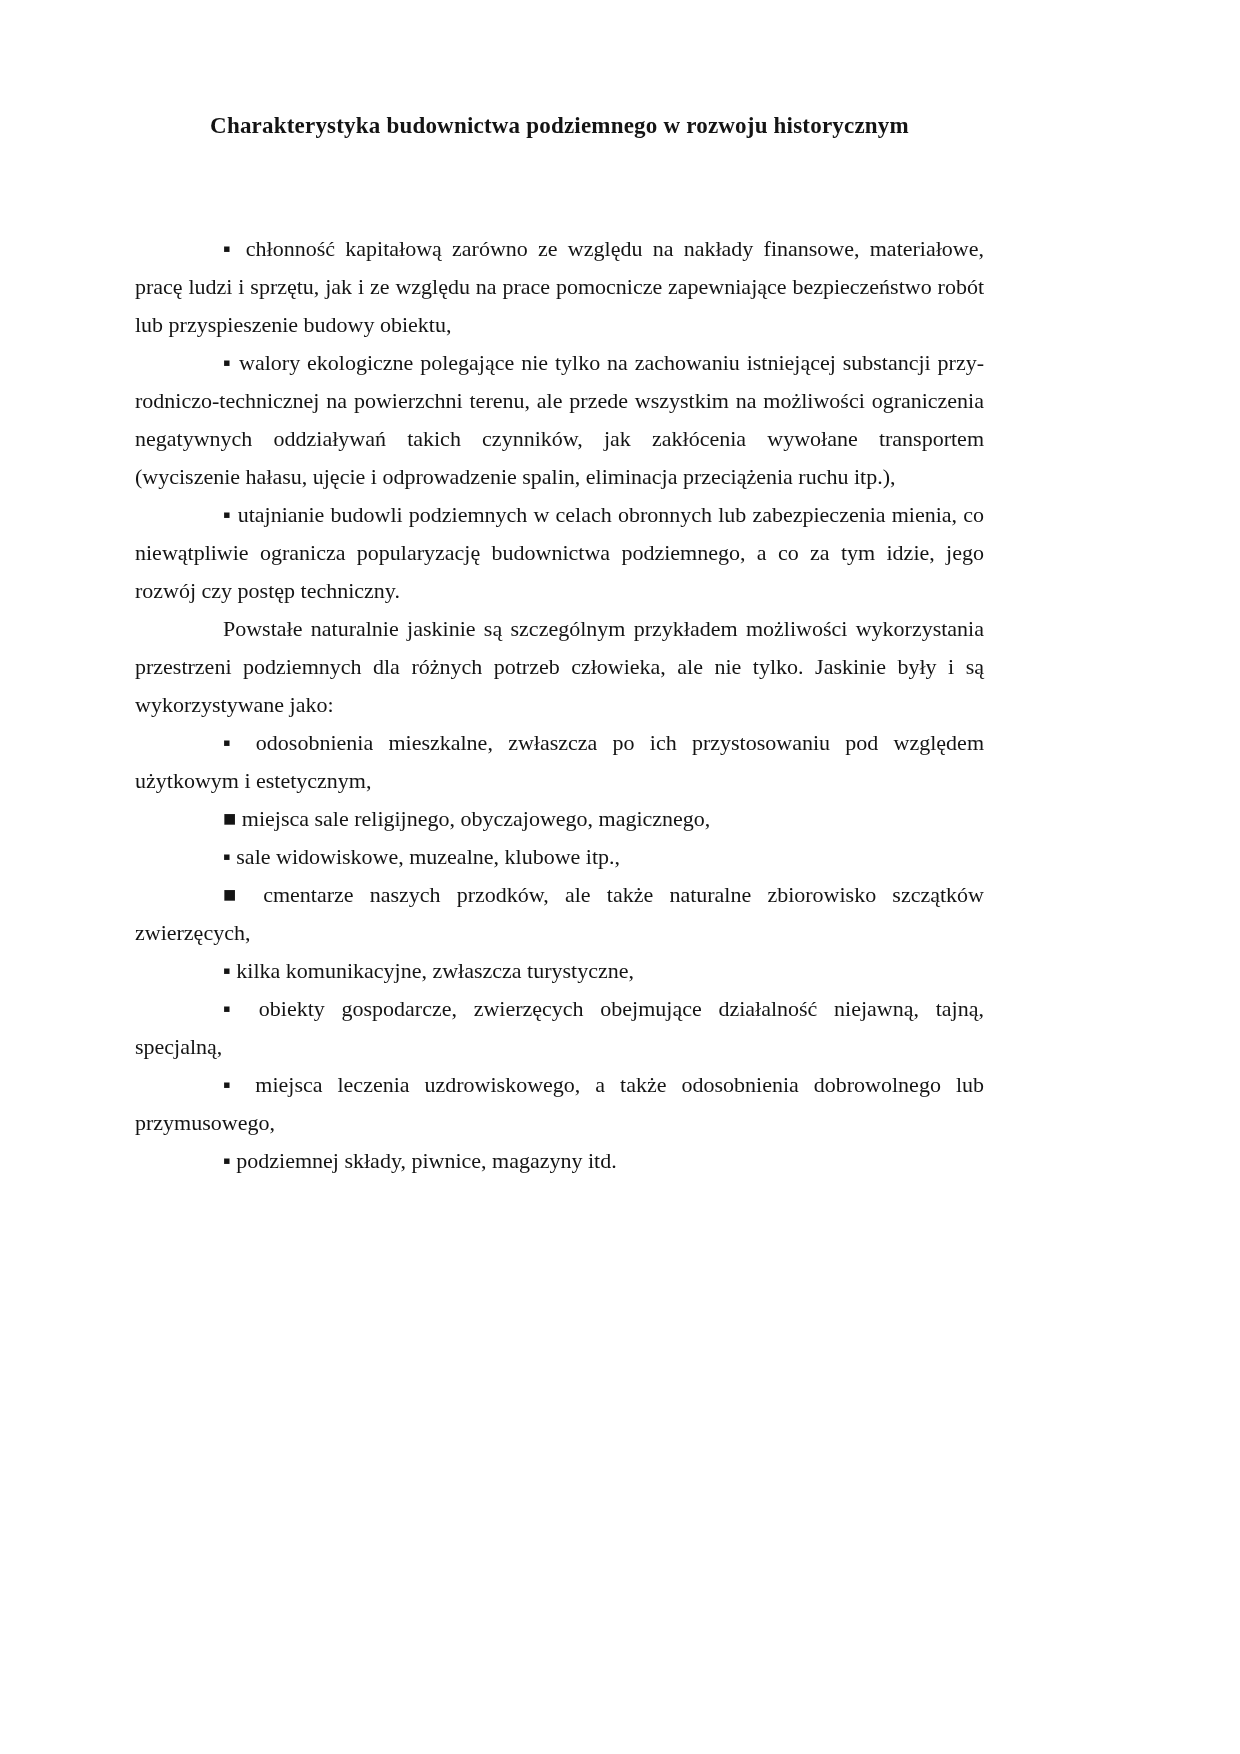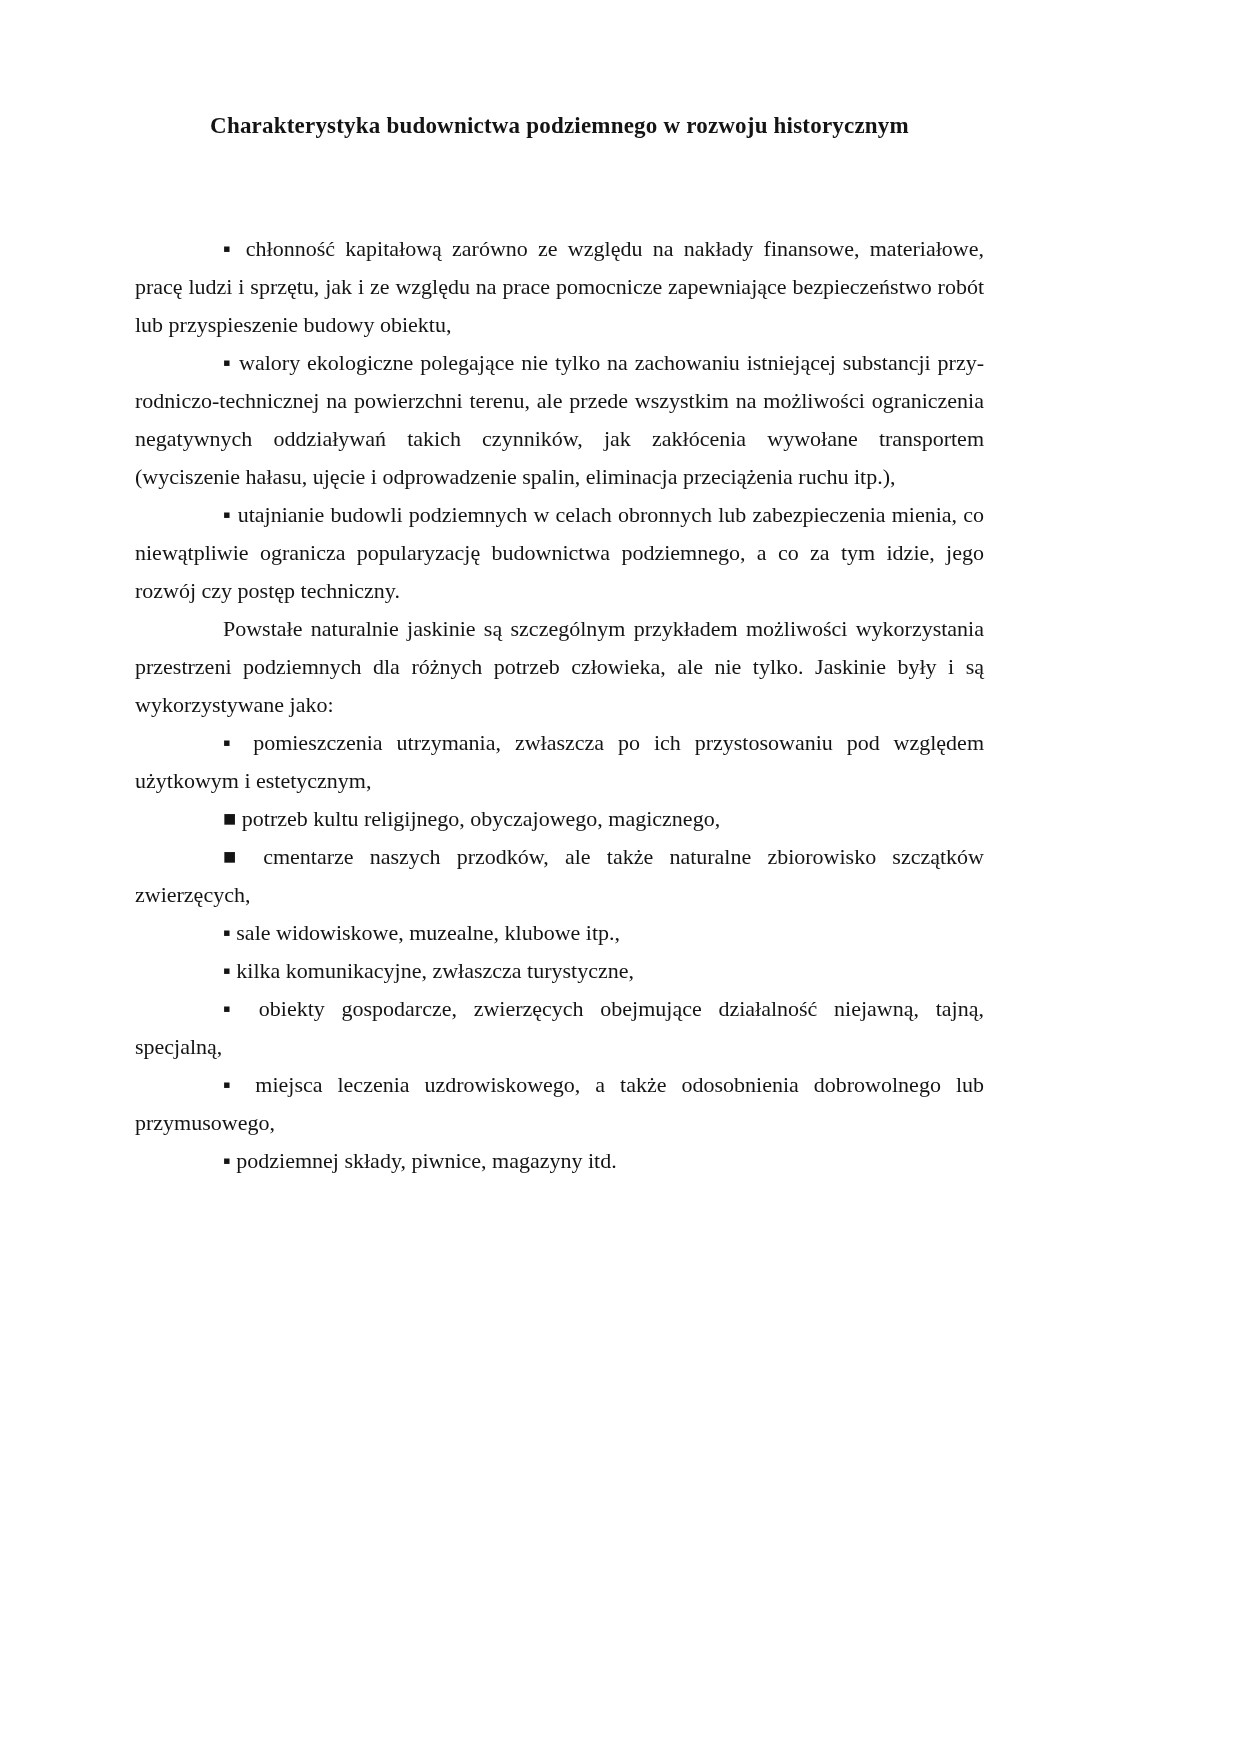--- a/index.html
+++ b/index.html
@@ -40,22 +40,22 @@
 </head>
 <body>
 
 <div class="page">
   <h1 class="title">Charakterystyka budownictwa podziemnego w rozwoju historycznym</h1>
   <div class="content">
       <p class="para bullet"><span class="marker">▪ </span><span>chłonność kapitałową zarówno ze względu na nakłady finansowe, materiałowe, pracę ludzi i sprzętu, jak i ze względu na prace pomocnicze zapewniające bezpieczeństwo robót lub przyspieszenie budowy obiektu,</span></p>
       <p class="para bullet"><span class="marker">▪ </span><span>walory ekologiczne polegające nie tylko na zachowaniu istniejącej substancji przy-rodniczo-technicznej na powierzchni terenu, ale przede wszystkim na możliwości ograniczenia negatywnych oddziaływań takich czynników, jak zakłócenia wywołane transportem (wyciszenie hałasu, ujęcie i odprowadzenie spalin, eliminacja przeciążenia ruchu itp.),</span></p>
       <p class="para bullet"><span class="marker">▪ </span><span>utajnianie budowli podziemnych w celach obronnych lub zabezpieczenia mienia, co niewątpliwie ogranicza popularyzację budownictwa podziemnego, a co za tym idzie, jego rozwój czy postęp techniczny.</span></p>
       <p class="para para"><span>Powstałe naturalnie jaskinie są szczególnym przykładem możliwości wykorzystania przestrzeni podziemnych dla różnych potrzeb człowieka, ale nie tylko. Jaskinie były i są wykorzystywane jako:</span></p>
-      <p class="para bullet"><span class="marker">▪ </span><span>pomieszczenia utrzymania, zwłaszcza po ich przystosowaniu pod względem użytkowym i estetycznym,</span></p>
-      <p class="para bullet"><span class="marker">■ </span><span>potrzeb kultu religijnego, obyczajowego, magicznego,</span></p>
+      <p class="para bullet"><span class="marker">▪ </span><span>odosobnienia mieszkalne, zwłaszcza po ich przystosowaniu pod względem użytkowym i estetycznym,</span></p>
+      <p class="para bullet"><span class="marker">■ </span><span>miejsca sale religijnego, obyczajowego, magicznego,</span></p>
+      <p class="para bullet"><span class="marker">▪ </span><span>sale widowiskowe, muzealne, klubowe itp.,</span></p>
       <p class="para bullet"><span class="marker">■ </span><span>cmentarze naszych przodków, ale także naturalne zbiorowisko szczątków zwierzęcych,</span></p>
-      <p class="para bullet"><span class="marker">▪ </span><span>sale widowiskowe, muzealne, klubowe itp.,</span></p>
       <p class="para bullet"><span class="marker">▪ </span><span>kilka komunikacyjne, zwłaszcza turystyczne,</span></p>
       <p class="para bullet"><span class="marker">▪ </span><span>obiekty gospodarcze, zwierzęcych obejmujące działalność niejawną, tajną, specjalną,</span></p>
       <p class="para bullet"><span class="marker">▪ </span><span>miejsca leczenia uzdrowiskowego, a także odosobnienia dobrowolnego lub przymusowego,</span></p>
       <p class="para bullet"><span class="marker">▪ </span><span>podziemnej składy, piwnice, magazyny itd.</span></p>
     </div>
 </div>
 
 </body></html>

